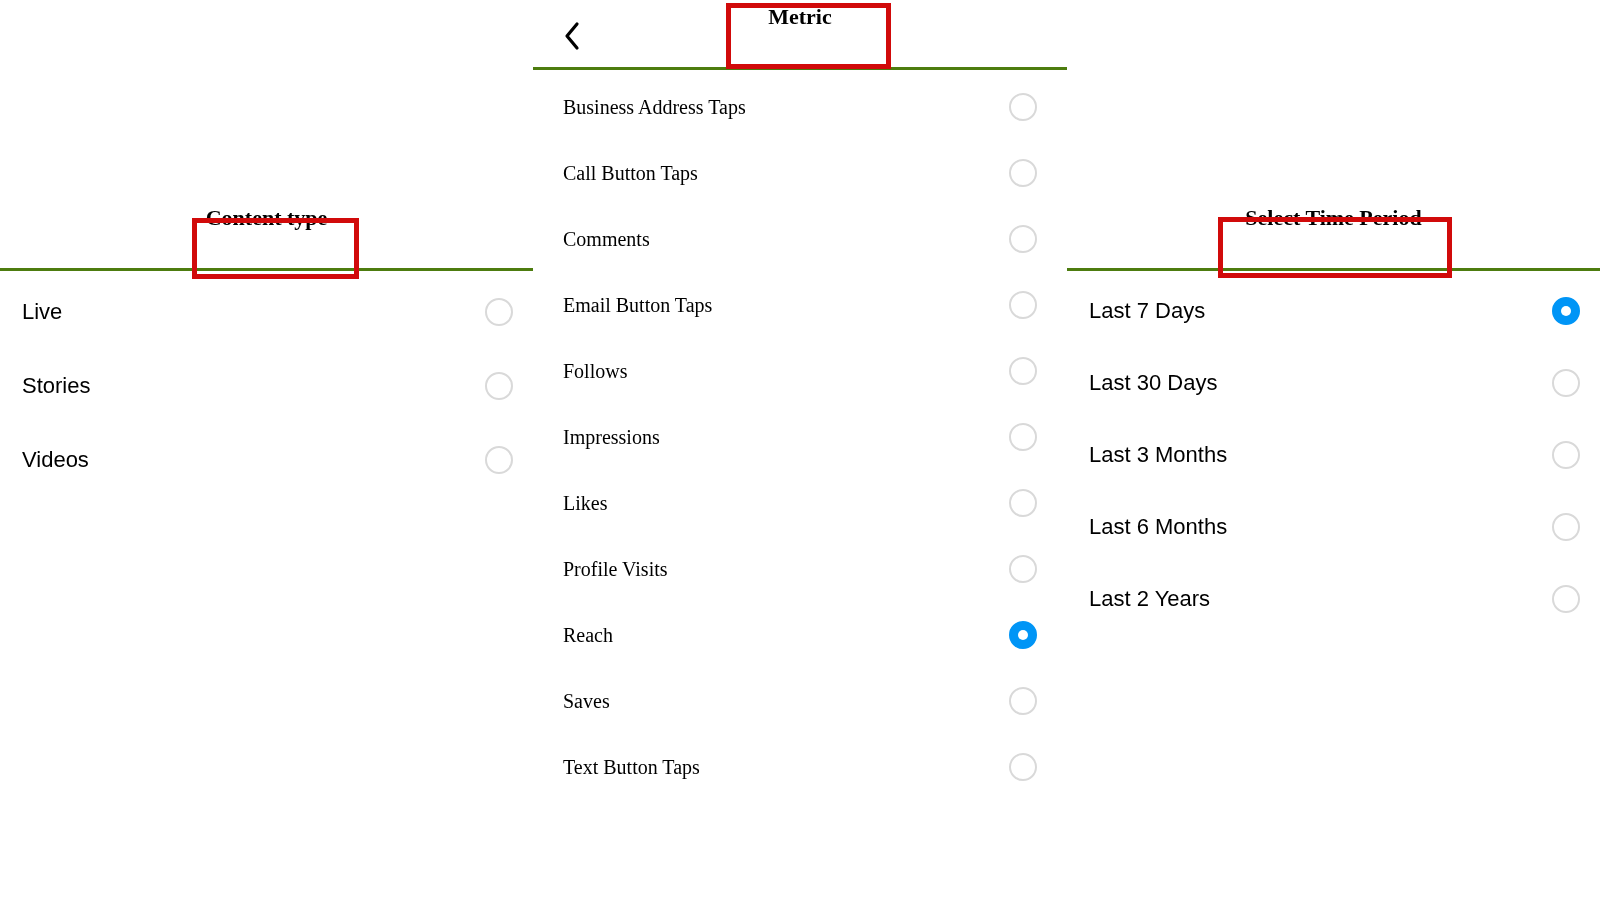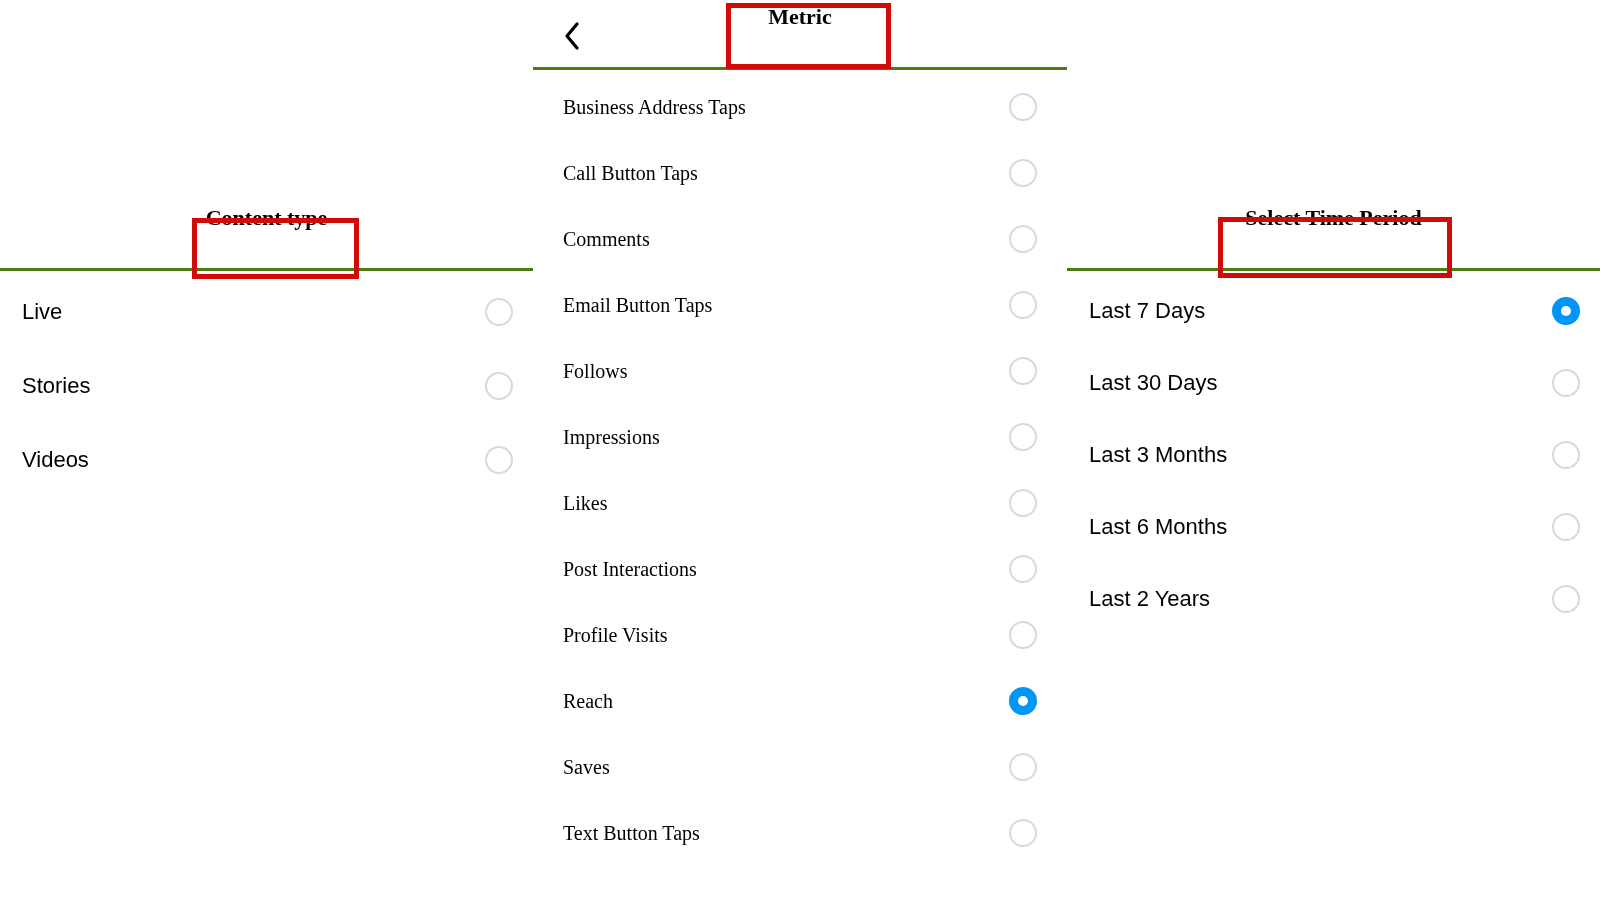--- a/index.html
+++ b/index.html
@@ -153,24 +153,20 @@
       </div>
       <div class="row row-mid">
         <span class="row-label">Impressions</span>
         <span class="radio"></span>
       </div>
       <div class="row row-mid">
         <span class="row-label">Likes</span>
         <span class="radio"></span>
       </div>
       <div class="row row-mid">
-        <span class="row-label">Post Interactions</span>
-        <span class="radio"></span>
-      </div>
-      <div class="row row-mid">
         <span class="row-label">Profile Visits</span>
         <span class="radio"></span>
       </div>
       <div class="row row-mid">
         <span class="row-label">Reach</span>
         <span class="radio sel"></span>
       </div>
       <div class="row row-mid">
         <span class="row-label">Saves</span>
         <span class="radio"></span>

